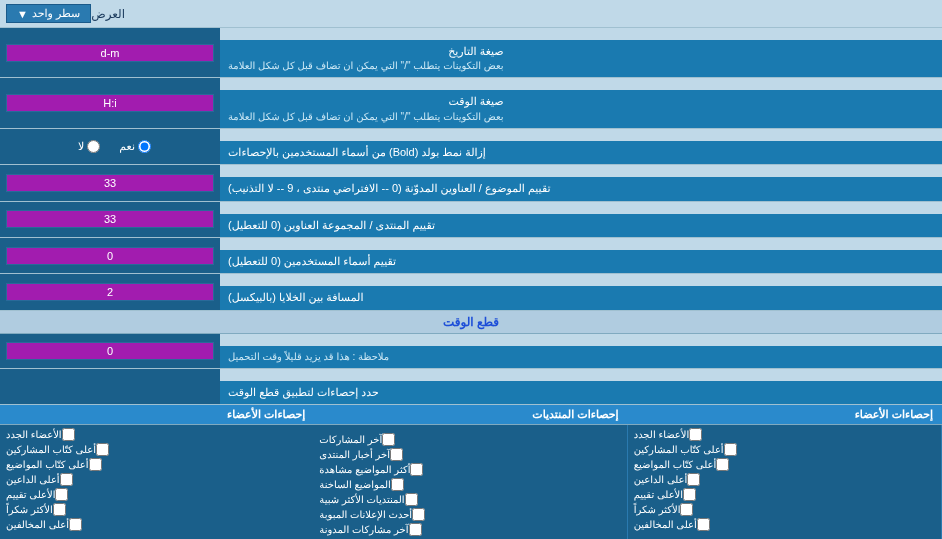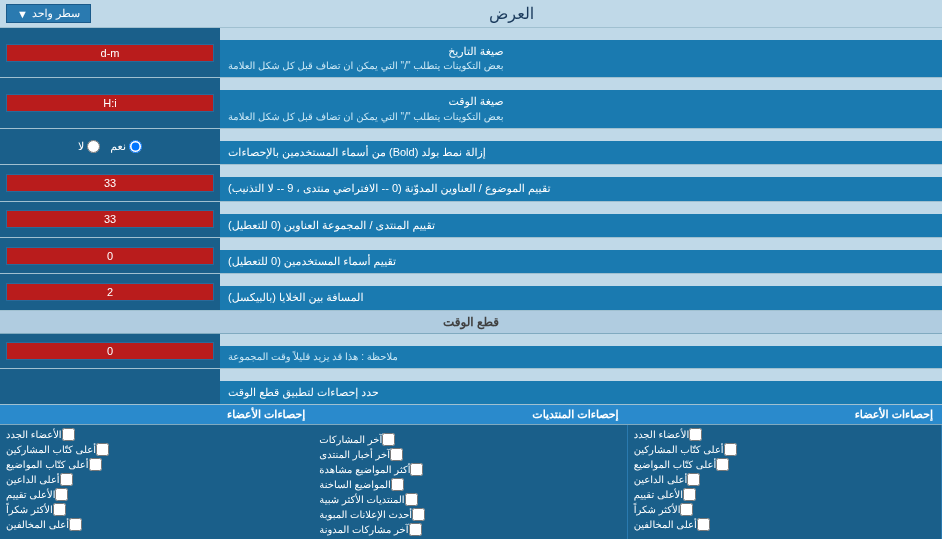--- a/index.html
+++ b/index.html
@@ -36,50 +36,51 @@
     .row-input {
       width: 220px;
       background: #1a5f8a;
       display: flex;
       align-items: center;
       justify-content: center;
       padding: 3px 6px;
     }
     .row-input input[type="text"] {
       width: 100%;
-      background: #b91c1c;
+      background: #a21caf;
       color: #ffffff;
       border: 1px solid #2a6a9a;
       padding: 2px 5px;
       text-align: center;
       font-size: 11px;
       direction: ltr;
     }
     .section-header {
       background: #b0cce0;
-      color: #404040;
+      color: #1d4ed8;
       font-weight: bold;
       text-align: center;
       padding: 4px 8px;
       border-bottom: 1px solid #80aac0;
       font-size: 12px;
     }
     .radio-row {
       display: flex;
       align-items: center;
       justify-content: flex-end;
       gap: 10px;
       padding: 2px 8px;
     }
     .radio-row label {
       color: #ffffff;
       font-size: 11px;
       display: flex;
       align-items: center;
       gap: 3px;
+      margin-left: 9px;
     }
     .stats-item {
       display: flex;
       align-items: center;
       justify-content: flex-end;
       padding: 1px 2px;
       color: #ffffff;
       font-size: 10px;
     }
     .stats-item input[type="checkbox"] {
@@ -99,23 +100,23 @@
     .top-row {
       display: flex;
       align-items: center;
       background: #c0d9e8;
       border-bottom: 1px solid #a0c0d0;
       min-height: 28px;
       padding: 2px 6px;
     }
     .top-row-label {
       flex: 1;
-      text-align: center;
+      text-align: left;
       color: #1a3a5c;
-      font-size: 16px;
+      font-size: 12px;
       padding-right: 4px;
     }
   </style>
 </head>
 <body>
 
 <div class="top-row">
   <div class="top-row-label">العرض</div>
   <button class="dropdown-btn">
     <span>سطر واحد</span>
@@ -199,21 +200,21 @@
   </div>
 </div>
 
 <div class="section-header">
   <span>قطع الوقت</span>
 </div>
 
 <div class="row">
   <div class="row-label">
     <div style="font-size:10px; line-height:1.4; text-align:right;">
-      <div style="color:#cce8f5;">ملاحظة : هذا قد يزيد قليلاً وقت المجموعة</div>
+      <div style="color:#cce8f5;">ملاحظة : هذا قد يزيد قليلاً وقت التحميل</div>
     </div>
   </div>
   <div class="row-input">
     <input type="text" value="0" style="">
   </div>
 </div>
 
 <div class="row">
   <div class="row-label">
     <span>حدد إحصاءات لتطبيق قطع الوقت</span>

